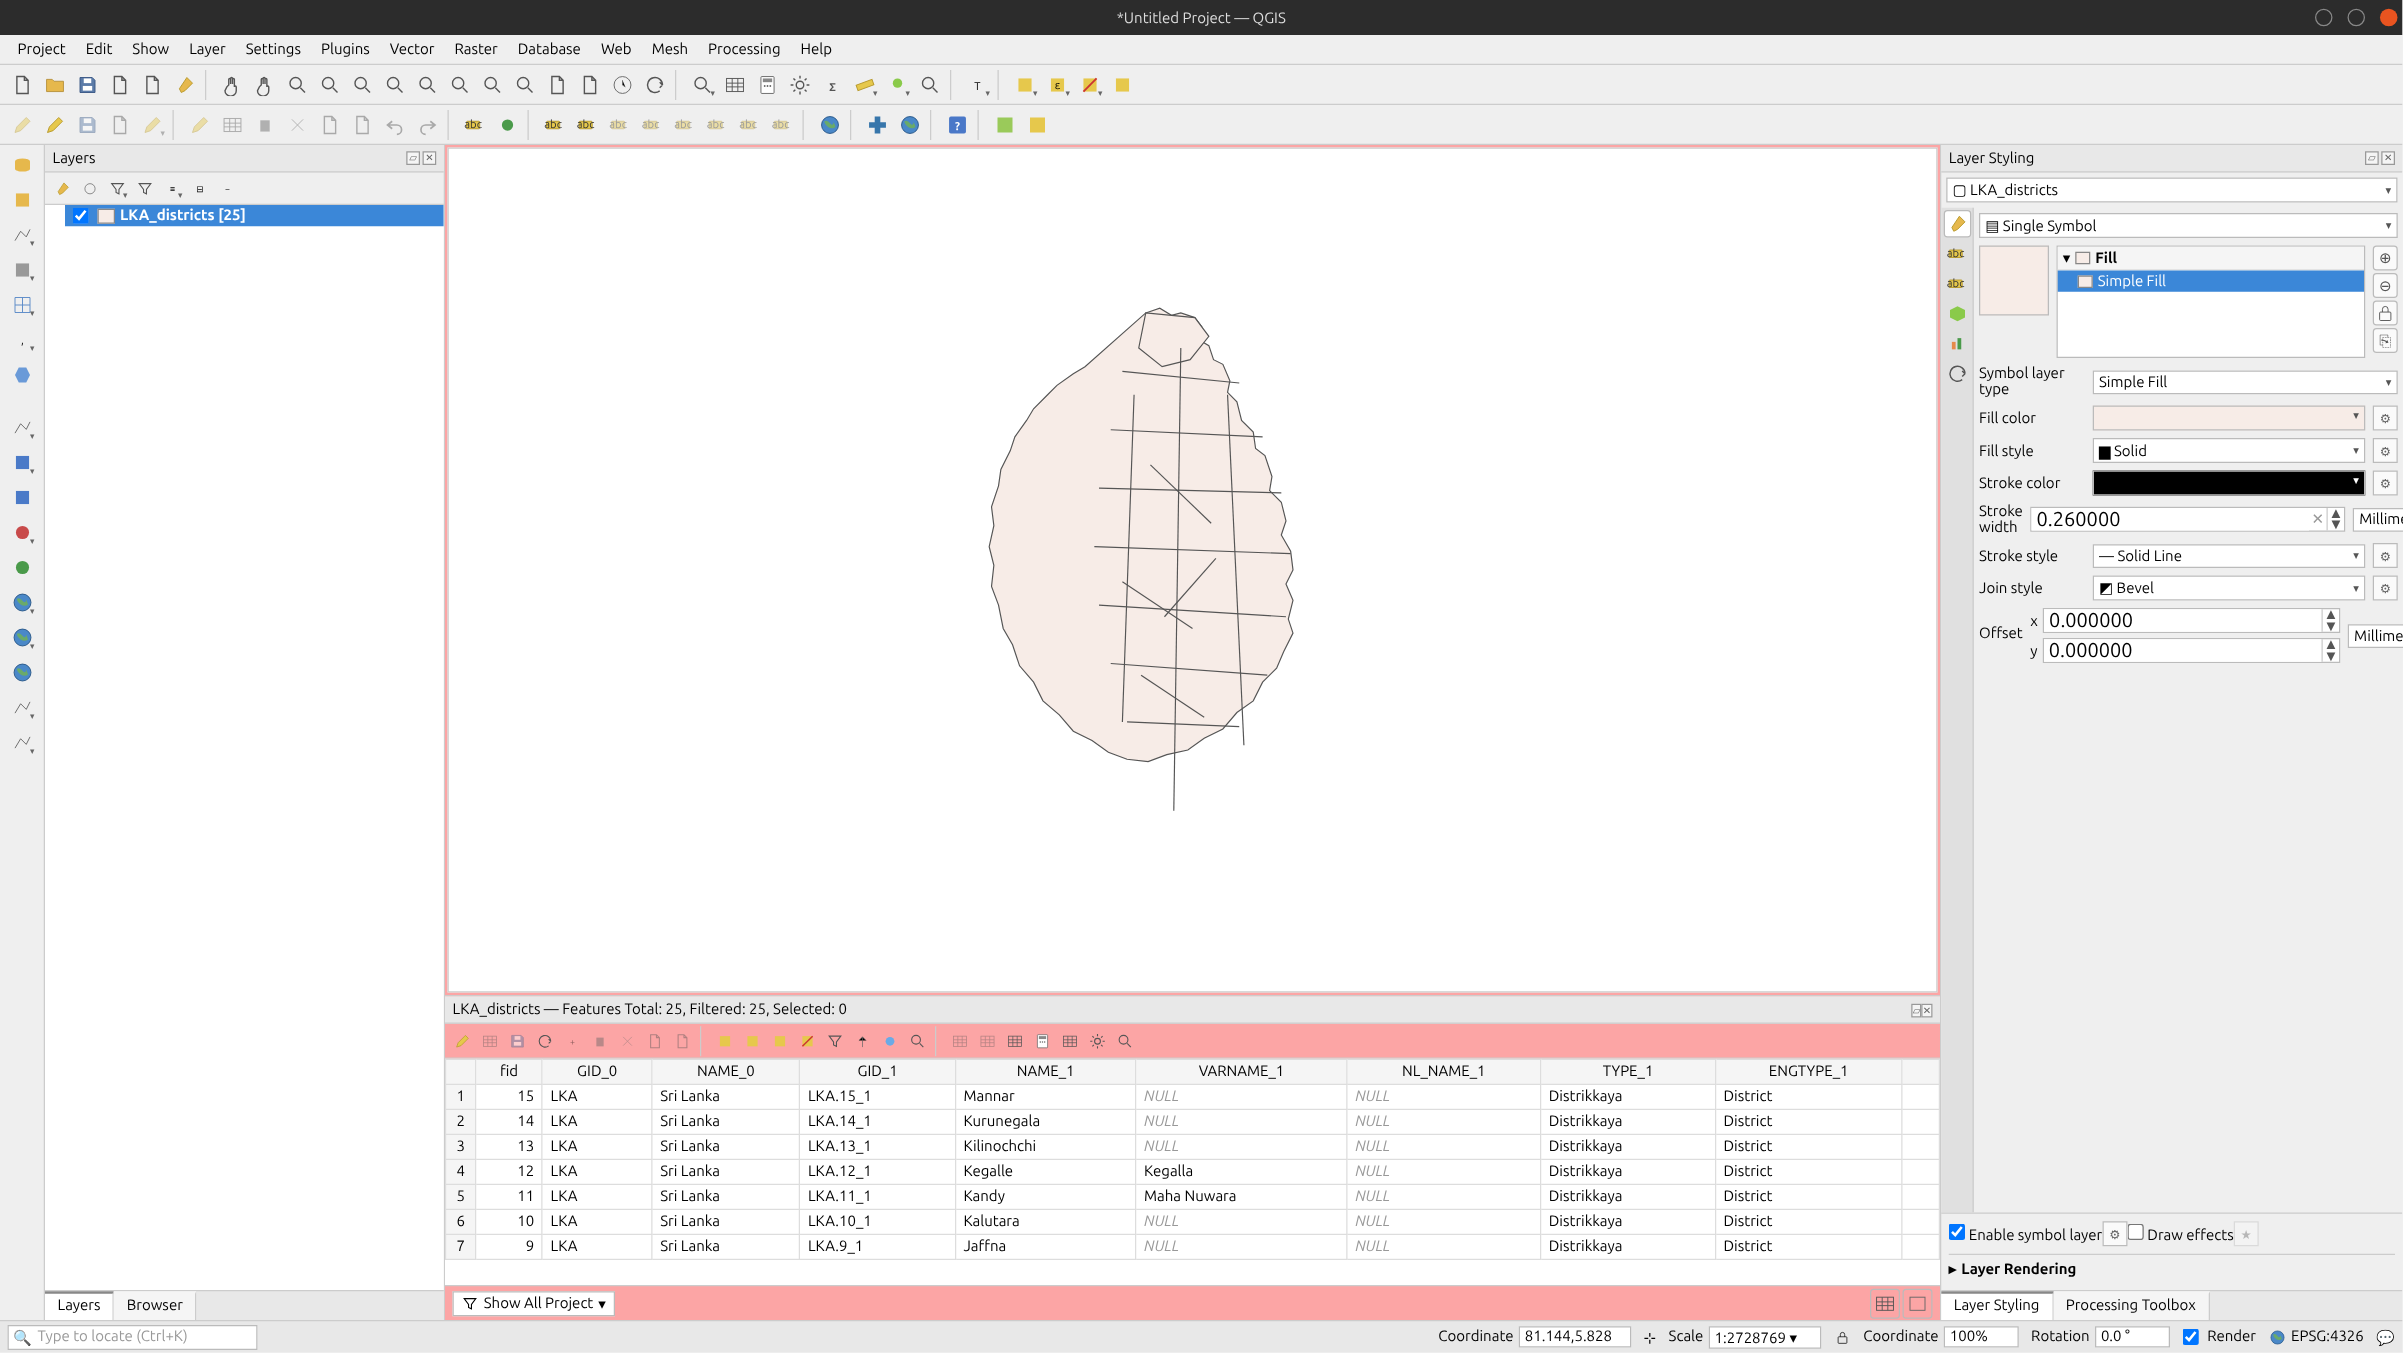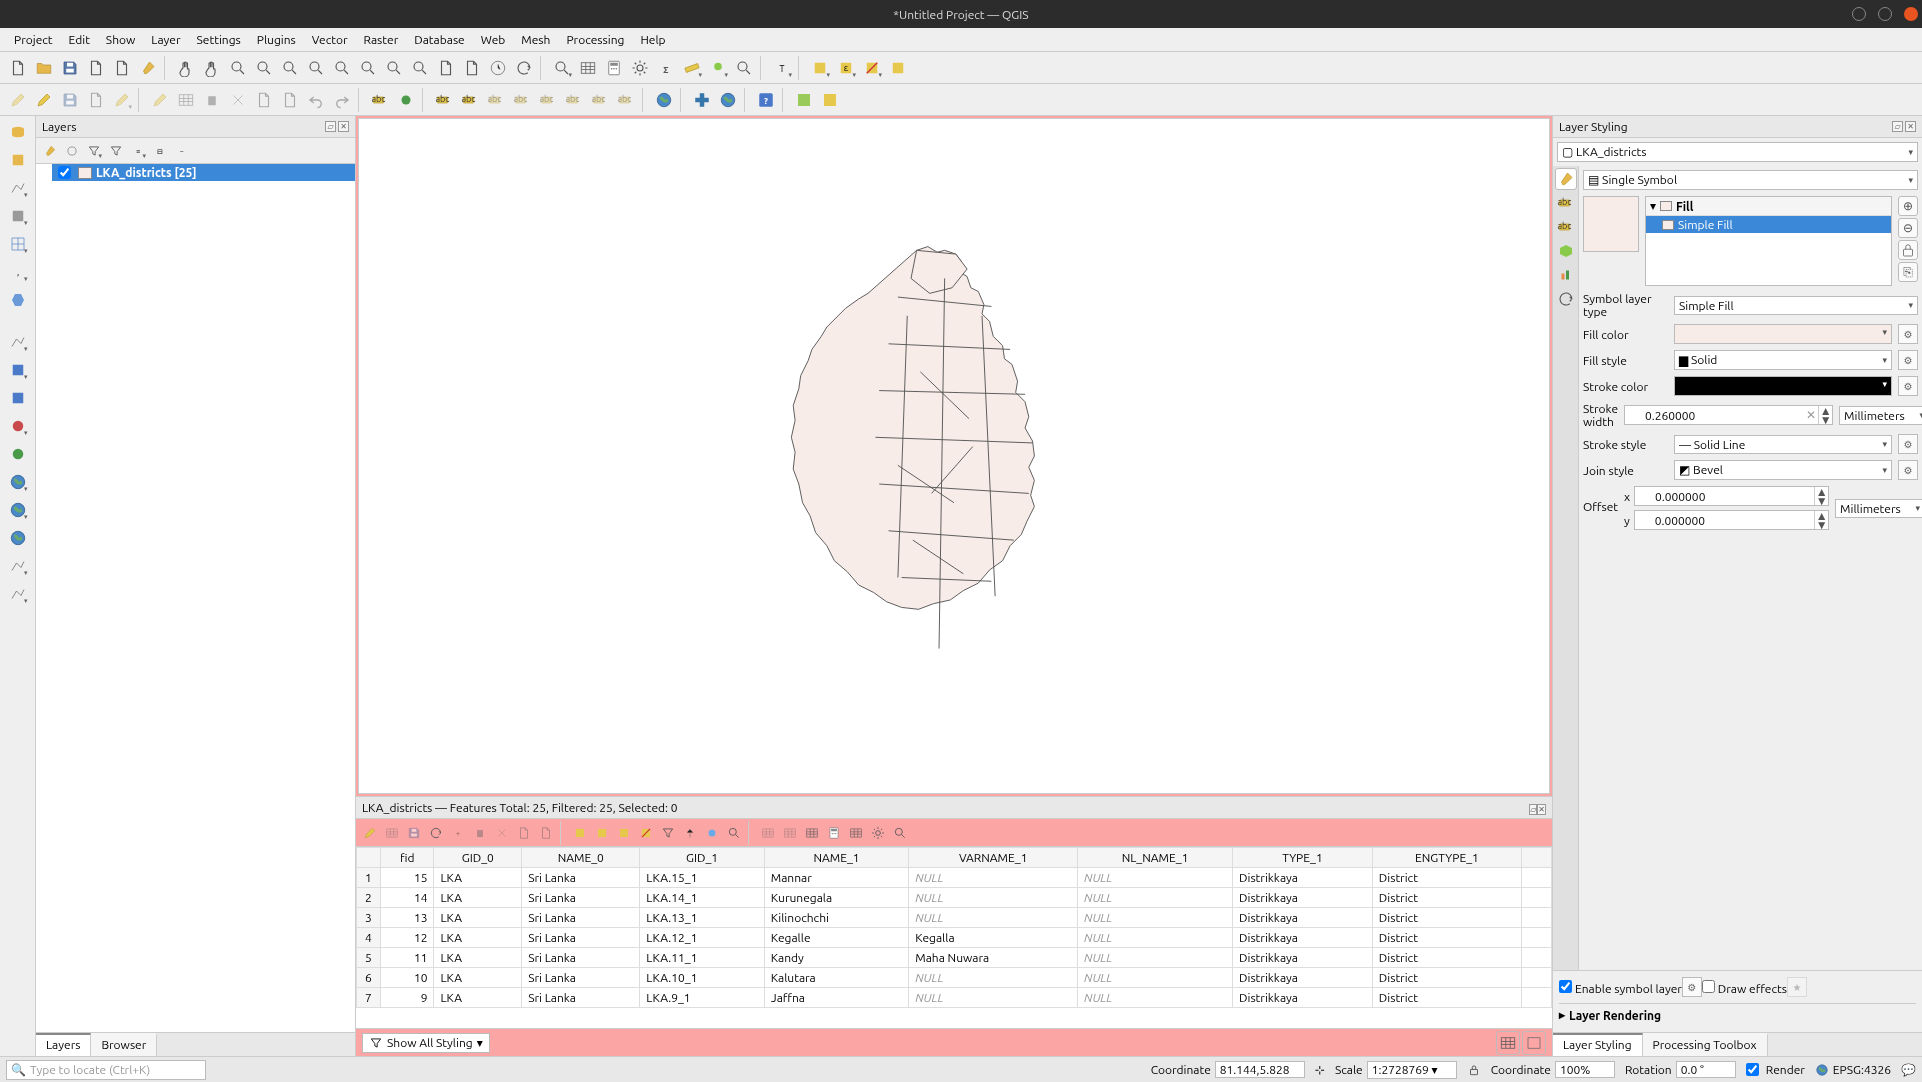--- a/index.html
+++ b/index.html
@@ -67,21 +67,21 @@
 .sym-side { display:flex; flex-direction:column; gap:2px; }
 .sym-side .tb-btn { width:20px; height:20px; border:1px solid #bbb; background:#fafafa; }
 .prop-row { display:flex; align-items:center; gap:6px; }
 .prop-row .lbl { width: 85px; }
 .prop-row .combo, .prop-row .color-btn, .prop-row .spin { flex:1; }
 .color-btn { border:1px solid #bbb; height:20px; background:#f7ece7; position:relative; }
 .color-btn.black { background:#000; }
 .color-btn::after { content:"▾"; position:absolute; right:4px; top:2px; font-size:9px; color:#555; }
 .color-btn.black::after { color:#fff; }
 .spin { display:flex; border:1px solid #bbb; background:white; height:20px; }
-.spin input { border:none; flex:1; padding:0 4px; font-size:12px; outline:none;margin-left:16px; }
+.spin input { border:none; flex:1; padding:0 4px; font-size:16px; outline:none; }
 .spin .updn { width:14px; border-left:1px solid #ccc; display:flex; flex-direction:column; font-size:7px; color:#555; }
 .spin .updn span { flex:1; text-align:center; line-height:9px; }
 .dd-override { width:20px; height:20px; border:1px solid #bbb; background:#fafafa; display:flex; align-items:center; justify-content:center; font-size:10px; color:#666; }
 .offset-group { display:flex; gap:4px; align-items:center; }
 .style-footer { border-top:1px solid #ccc; padding:6px; display:flex; flex-direction:column; gap:6px; }
 .rendering-hdr { font-weight:bold; padding:4px 0; border-top:1px solid #ccc; display:flex; align-items:center; gap:4px; }
 .apply-row { display:flex; align-items:center; justify-content:space-between; }
 .apply-row .left-btns { display:flex; gap:4px; }
 .apply-btn { border:1px solid #bbb; padding:3px 10px; background:#fafafa; display:flex; align-items:center; gap:4px; }
 .bottom-tabs { height:24px; background:#e8e8e8; border-top:1px solid #ccc; display:flex; }
@@ -950,21 +950,21 @@
                 <td>Distrikkaya</td>
                 <td>District</td>
                 <td></td>
               </tr>
             </tbody>
         </table>
       </div>
       <div class="attr-footer">
         <span class="showall"><svg width="14" height="14">
               <use href="#i-filter"></use>
-            </svg><span>Show All Styling</span> ▾</span>
+            </svg><span>Show All Project</span> ▾</span>
         <span class="view-toggle">
           <span class="tb-btn">
               <svg>
                 <use href="#i-table"></use>
               </svg>
             </span>
           <span class="tb-btn">
               <svg viewBox="0 0 24 24">
                 <rect fill="none" stroke="#666" x="4" y="5" width="16" height="14"></rect>
               </svg>

